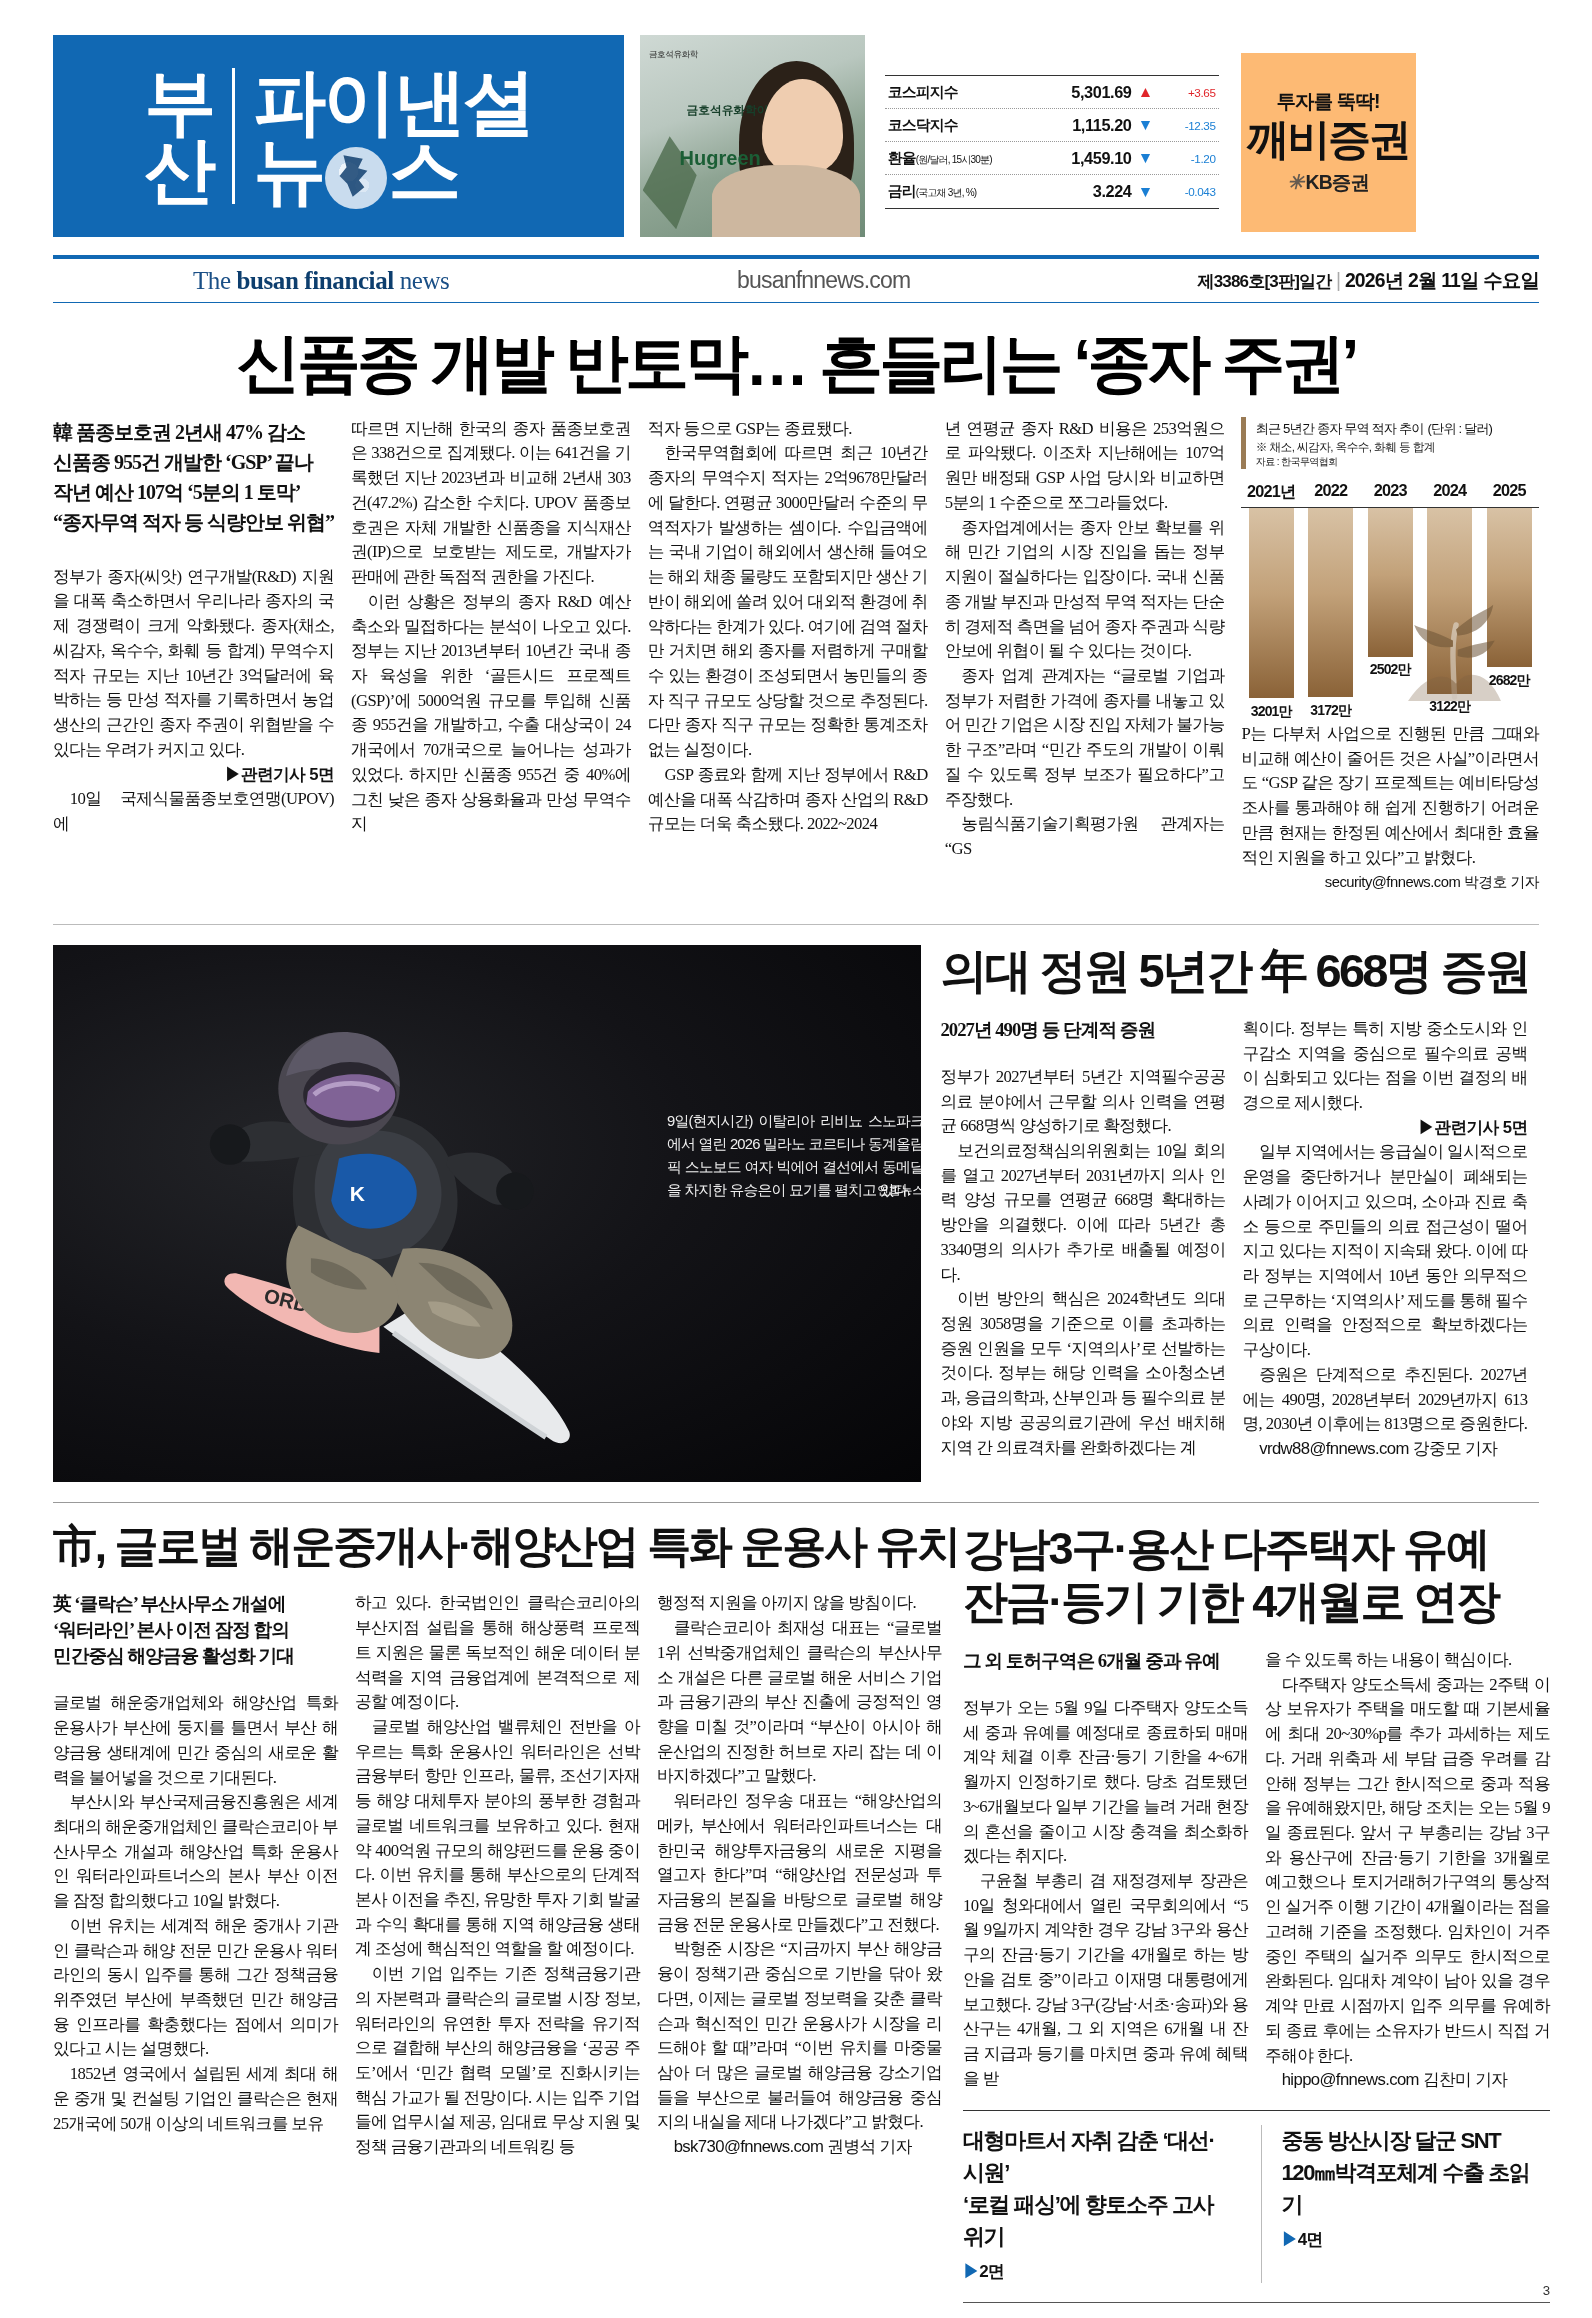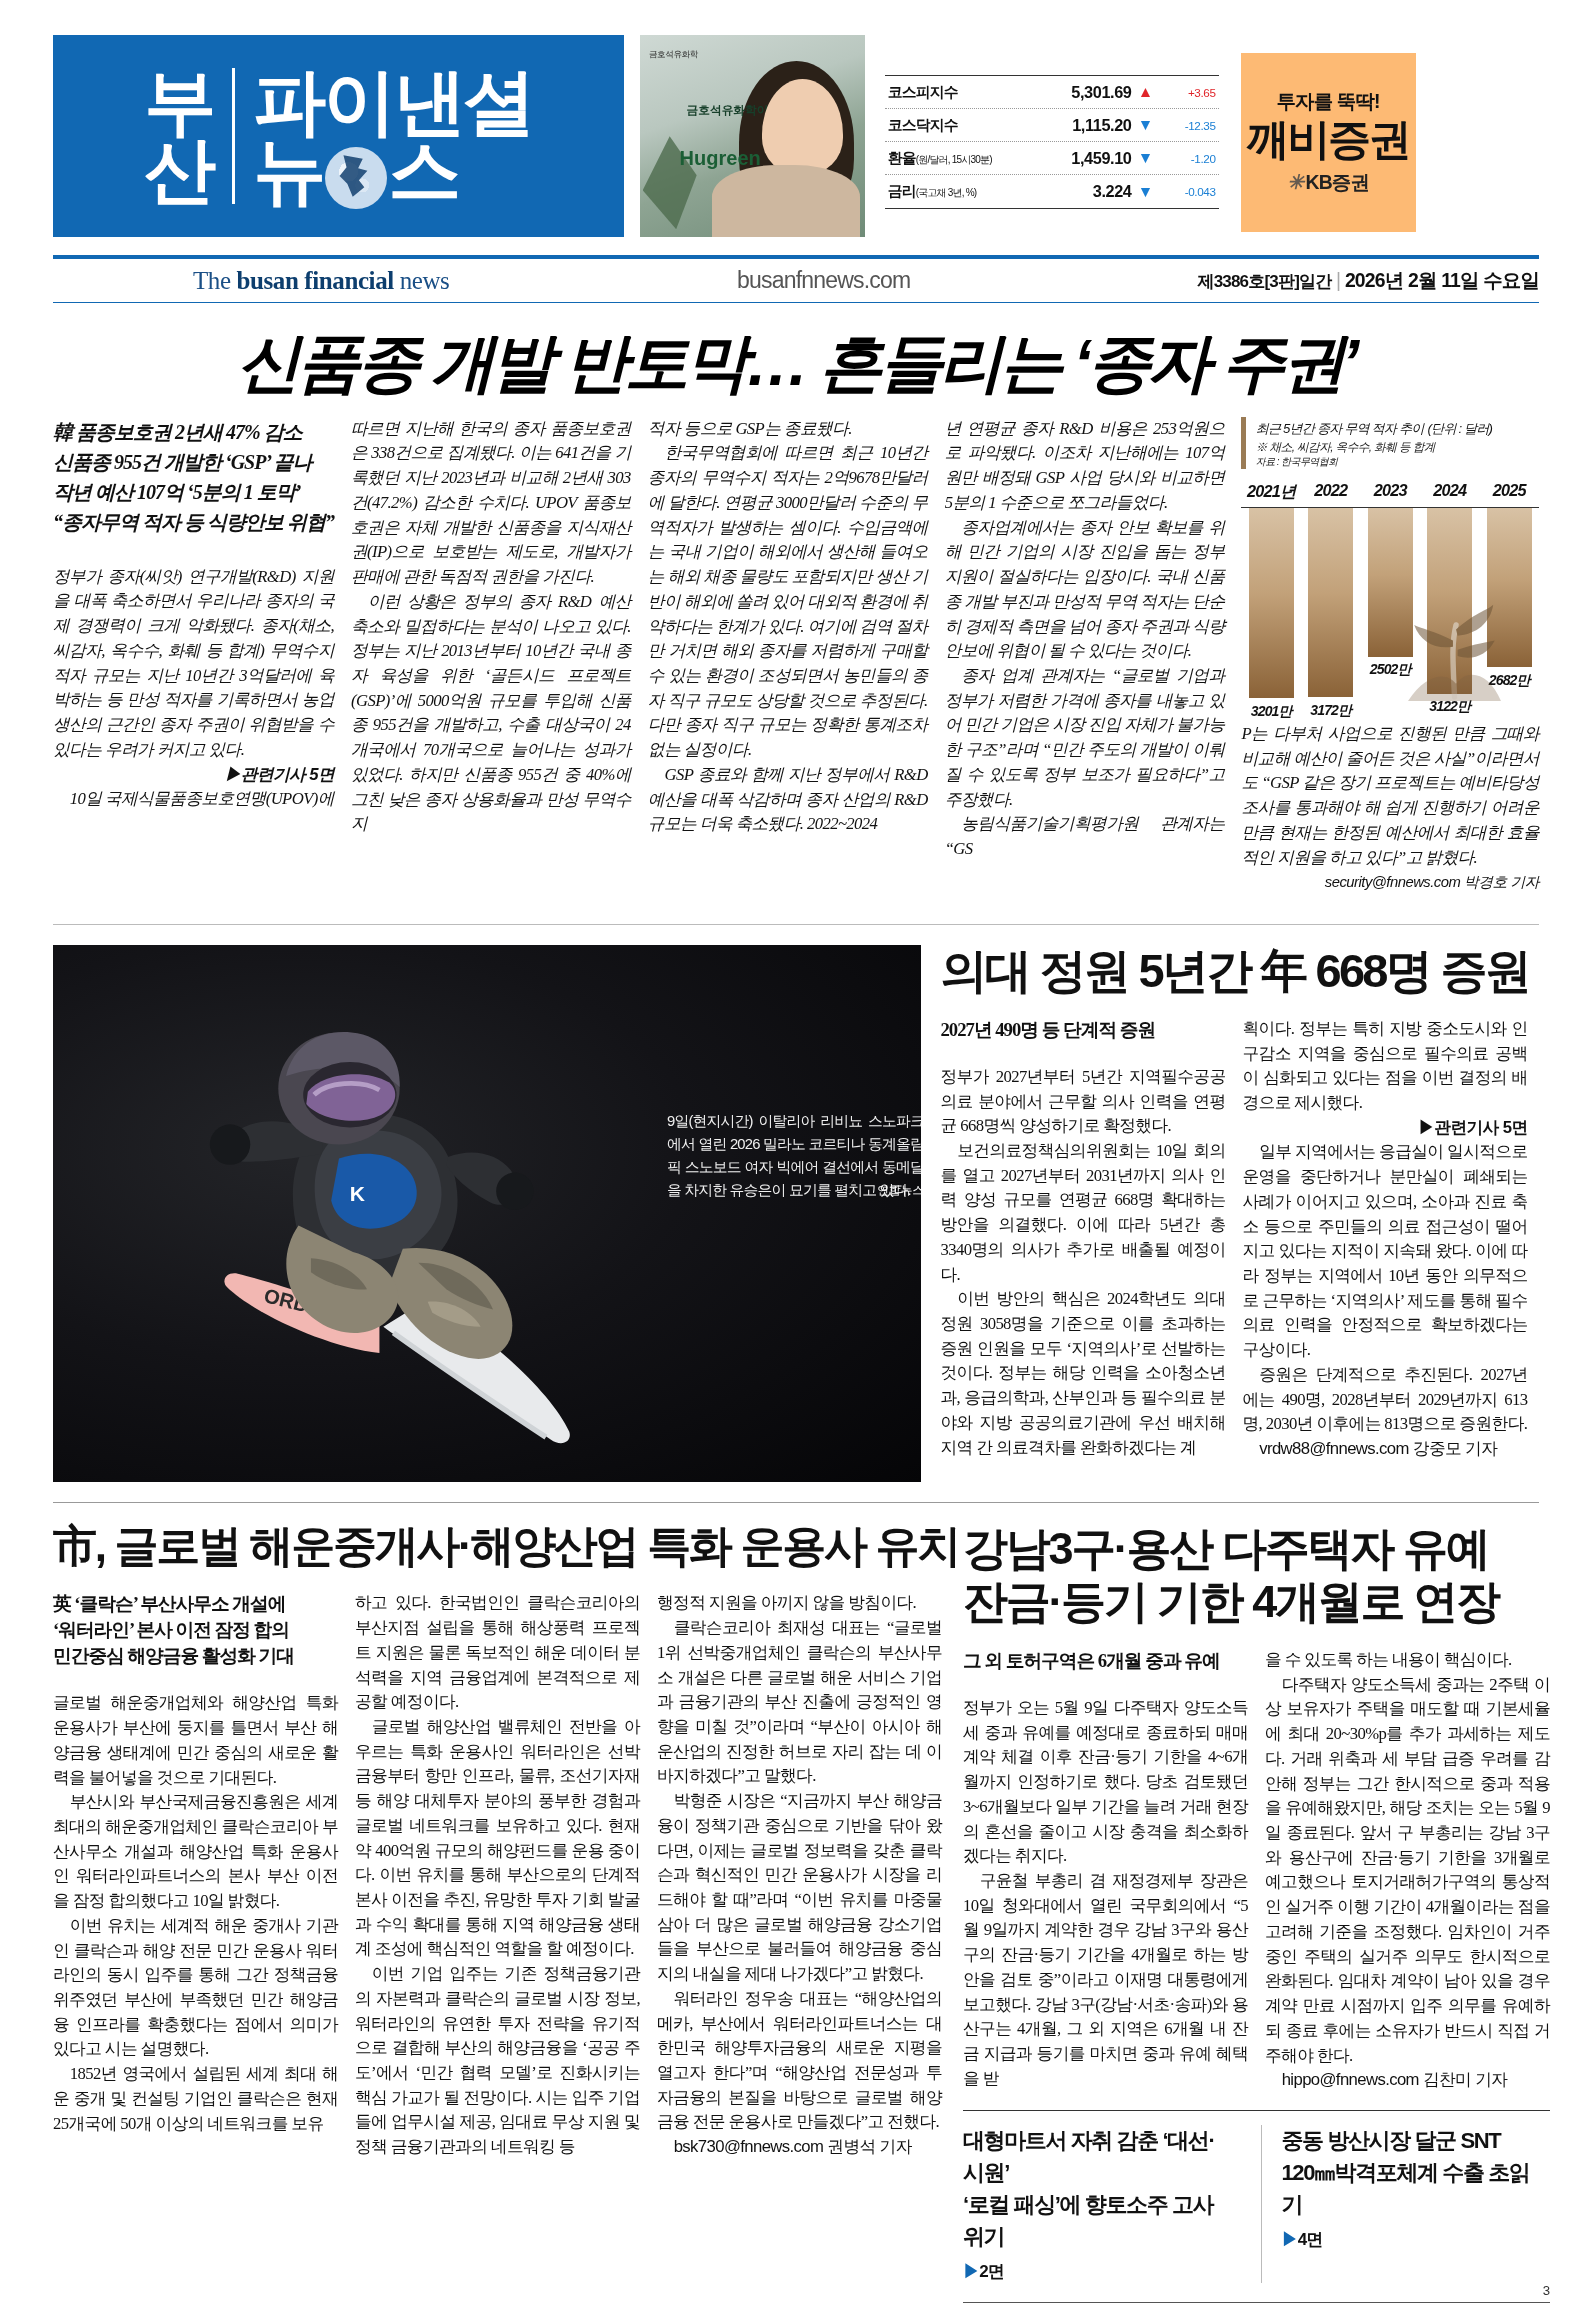--- a/index.html
+++ b/index.html
@@ -124,21 +124,21 @@
   .tagline b { color:#0d3e6e; }
   .sitename { position:absolute; left:684px; font-size:23px; font-weight:bold; color:#1168b3;
     font-family:"Liberation Sans", sans-serif; letter-spacing:-0.8px;}
   .sitename span { color:#555; font-weight:normal; }
   .issue { position:absolute; right:0; font-size:19.4px; color:#111;
     font-family:"Liberation Sans", sans-serif; font-weight:bold; letter-spacing:-0.8px;}
   .issue .sep { color:#aaa; font-weight:normal; }
   .issue .small { font-size:17px; }
 
   
-  .lead { padding-top:26.4px;font-style:italic; }
+  .lead { padding-top:26.4px; }
   .lead-hl {
     text-align:center; font-family:"Liberation Sans", sans-serif;
     font-weight:bold; font-size:64px; letter-spacing:-3.9px; color:#000;
     line-height:1.05; padding-bottom:20px;
   }
   .lead-body { display:flex; gap:17px; }
   .col { width:285px; }
   .col p {
     margin:0; font-size:16.7px; line-height:1.48; text-align:justify;
     letter-spacing:-0.6px; text-indent:1em;
@@ -468,22 +468,22 @@
           <p>1852년 영국에서 설립된 세계 최대 해운 중개 및 컨설팅 기업인 클락슨은 현재 25개국에 50개 이상의 네트워크를 보유</p>
         </div>
         <div class="col">
           <p class="noind">하고 있다. 한국법인인 클락슨코리아의 부산지점 설립을 통해 해상풍력 프로젝트 지원은 물론 독보적인 해운 데이터 분석력을 지역 금융업계에 본격적으로 제공할 예정이다.</p>
           <p>글로벌 해양산업 밸류체인 전반을 아우르는 특화 운용사인 워터라인은 선박금융부터 항만 인프라, 물류, 조선기자재 등 해양 대체투자 분야의 풍부한 경험과 글로벌 네트워크를 보유하고 있다. 현재 약 400억원 규모의 해양펀드를 운용 중이다. 이번 유치를 통해 부산으로의 단계적 본사 이전을 추진, 유망한 투자 기회 발굴과 수익 확대를 통해 지역 해양금융 생태계 조성에 핵심적인 역할을 할 예정이다.</p>
           <p>이번 기업 입주는 기존 정책금융기관의 자본력과 클락슨의 글로벌 시장 정보, 워터라인의 유연한 투자 전략을 유기적으로 결합해 부산의 해양금융을 ‘공공 주도’에서 ‘민간 협력 모델’로 진화시키는 핵심 가교가 될 전망이다. 시는 입주 기업들에 업무시설 제공, 임대료 무상 지원 및 정책 금융기관과의 네트워킹 등</p>
         </div>
         <div class="col">
           <p class="noind">행정적 지원을 아끼지 않을 방침이다.</p>
           <p>클락슨코리아 최재성 대표는 “글로벌 1위 선박중개업체인 클락슨의 부산사무소 개설은 다른 글로벌 해운 서비스 기업과 금융기관의 부산 진출에 긍정적인 영향을 미칠 것”이라며 “부산이 아시아 해운산업의 진정한 허브로 자리 잡는 데 이바지하겠다”고 말했다.</p>
+          <p>워터라인 정우송 대표는 “해양산업의 메카, 부산에서 워터라인파트너스는 대한민국 해양투자금융의 새로운 지평을 열고자 한다”며 “해양산업 전문성과 투자금융의 본질을 바탕으로 글로벌 해양금융 전문 운용사로 만들겠다”고 전했다.</p>
           <p>박형준 시장은 “지금까지 부산 해양금융이 정책기관 중심으로 기반을 닦아 왔다면, 이제는 글로벌 정보력을 갖춘 클락슨과 혁신적인 민간 운용사가 시장을 리드해야 할 때”라며 “이번 유치를 마중물 삼아 더 많은 글로벌 해양금융 강소기업들을 부산으로 불러들여 해양금융 중심지의 내실을 제대 나가겠다”고 밝혔다.</p>
-          <p>워터라인 정우송 대표는 “해양산업의 메카, 부산에서 워터라인파트너스는 대한민국 해양투자금융의 새로운 지평을 열고자 한다”며 “해양산업 전문성과 투자금융의 본질을 바탕으로 글로벌 해양금융 전문 운용사로 만들겠다”고 전했다.</p>
           <p class="byline">bsk730@fnnews.com 권병석 기자</p>
         </div>
       </div>
     </div>
 
     <div class="br">
       <div class="br-hl">
         <div>강남3구·용산 다주택자 유예</div>
         <div>잔금·등기 기한 4개월로 연장</div>
       </div>

